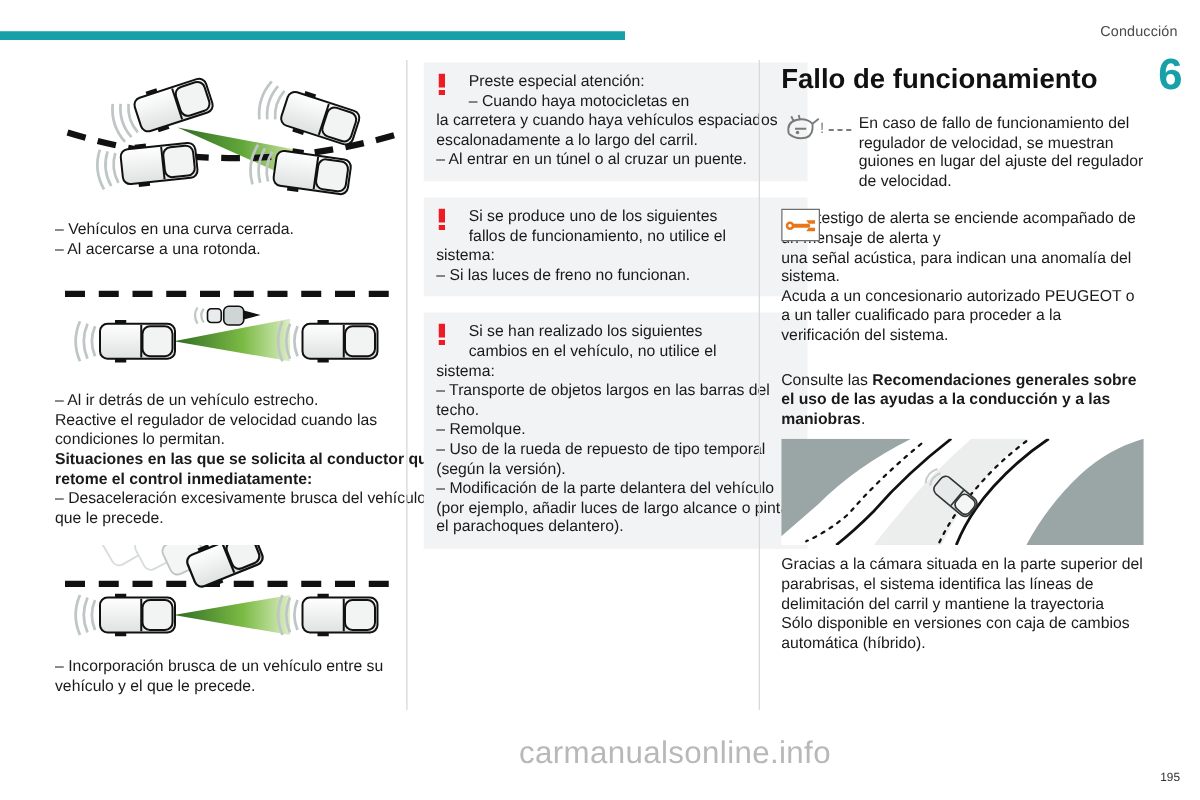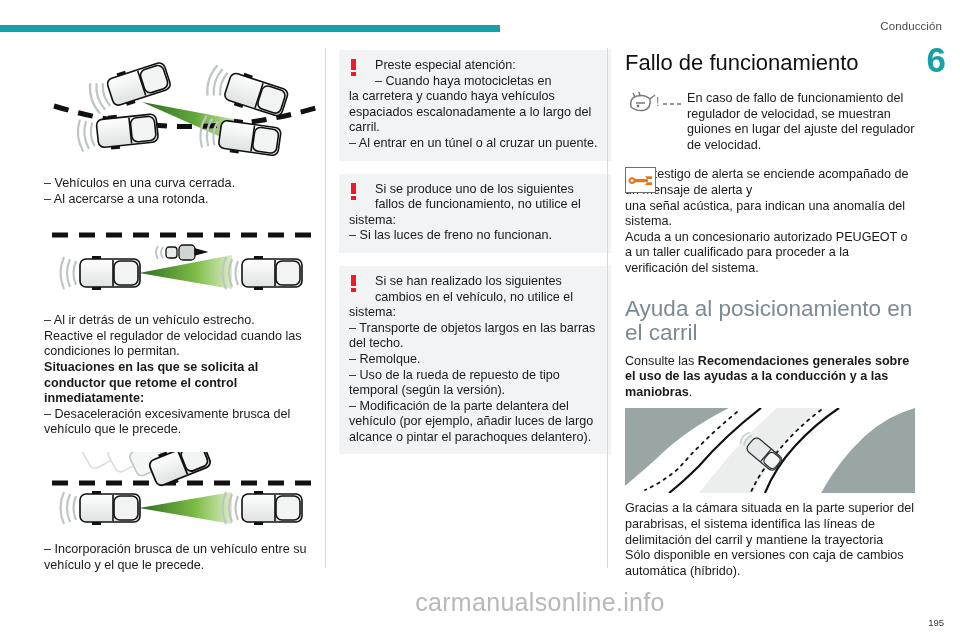--- a/index.html
+++ b/index.html
@@ -63,21 +63,21 @@
     color: #b8b8b8;
     letter-spacing: .3px;
     padding-left: 120px;
     pointer-events: none;
   }
 
   
   .col {
     position: absolute;
     top: 50px;
-    width: 272px;
+    width: 307px;
   }
   .col-1 { left: 44px; }
   .col-2 { left: 339px; }
   .col-3 { left: 625px; width: 290px; }
 
   .col-2::before {
     content: "";
     position: absolute;
     left: -14px;
     top: -2px;
@@ -102,21 +102,21 @@
     margin: 0 0 0 0;
     color: #1a1a1a;
   }
   .bold { font-weight: bold; }
   .spacer-s { height: 8px; }
   .spacer-m { height: 14px; }
   .spacer-l { height: 20px; }
 
   h1.section-title {
     font-size: 22px;
-    font-weight: normal;
+    font-weight: bold;
     margin: 0 0 10px 0;
     line-height: 25px;
     color: #111;
   }
   h2.grey-title {
     font-size: 22.5px;
     font-weight: normal;
     margin: 0 0 9px 0;
     line-height: 24px;
     color: #7C8A93;
@@ -533,21 +533,20 @@
           </svg>
         </div>
       </div>
       <p class="ip-lead-sm">Este testigo de alerta se enciende acompañado de un mensaje de alerta y</p>
       <p>una señal acústica, para indican una anomalía del sistema.</p>
       <p>Acuda a un concesionario autorizado PEUGEOT o a un taller cualificado para proceder a la verificación del sistema.</p>
     </div>
 
     <div class="spacer-l"></div>
 
-    <h2 class="grey-title">Ayuda al posicionamiento en el carril</h2>
 
     <p>
       <span>Consulte las </span><span class="bold">Recomendaciones generales sobre el uso de las ayudas a la conducción y a las maniobras</span><span>.</span>
     </p>
 
     <div class="spacer-s"></div>
 
     <div class="fig">
       <svg width="290" height="85" viewBox="0 0 290 85">
         <rect x="0" y="0" width="290" height="85" fill="#ffffff"></rect>

